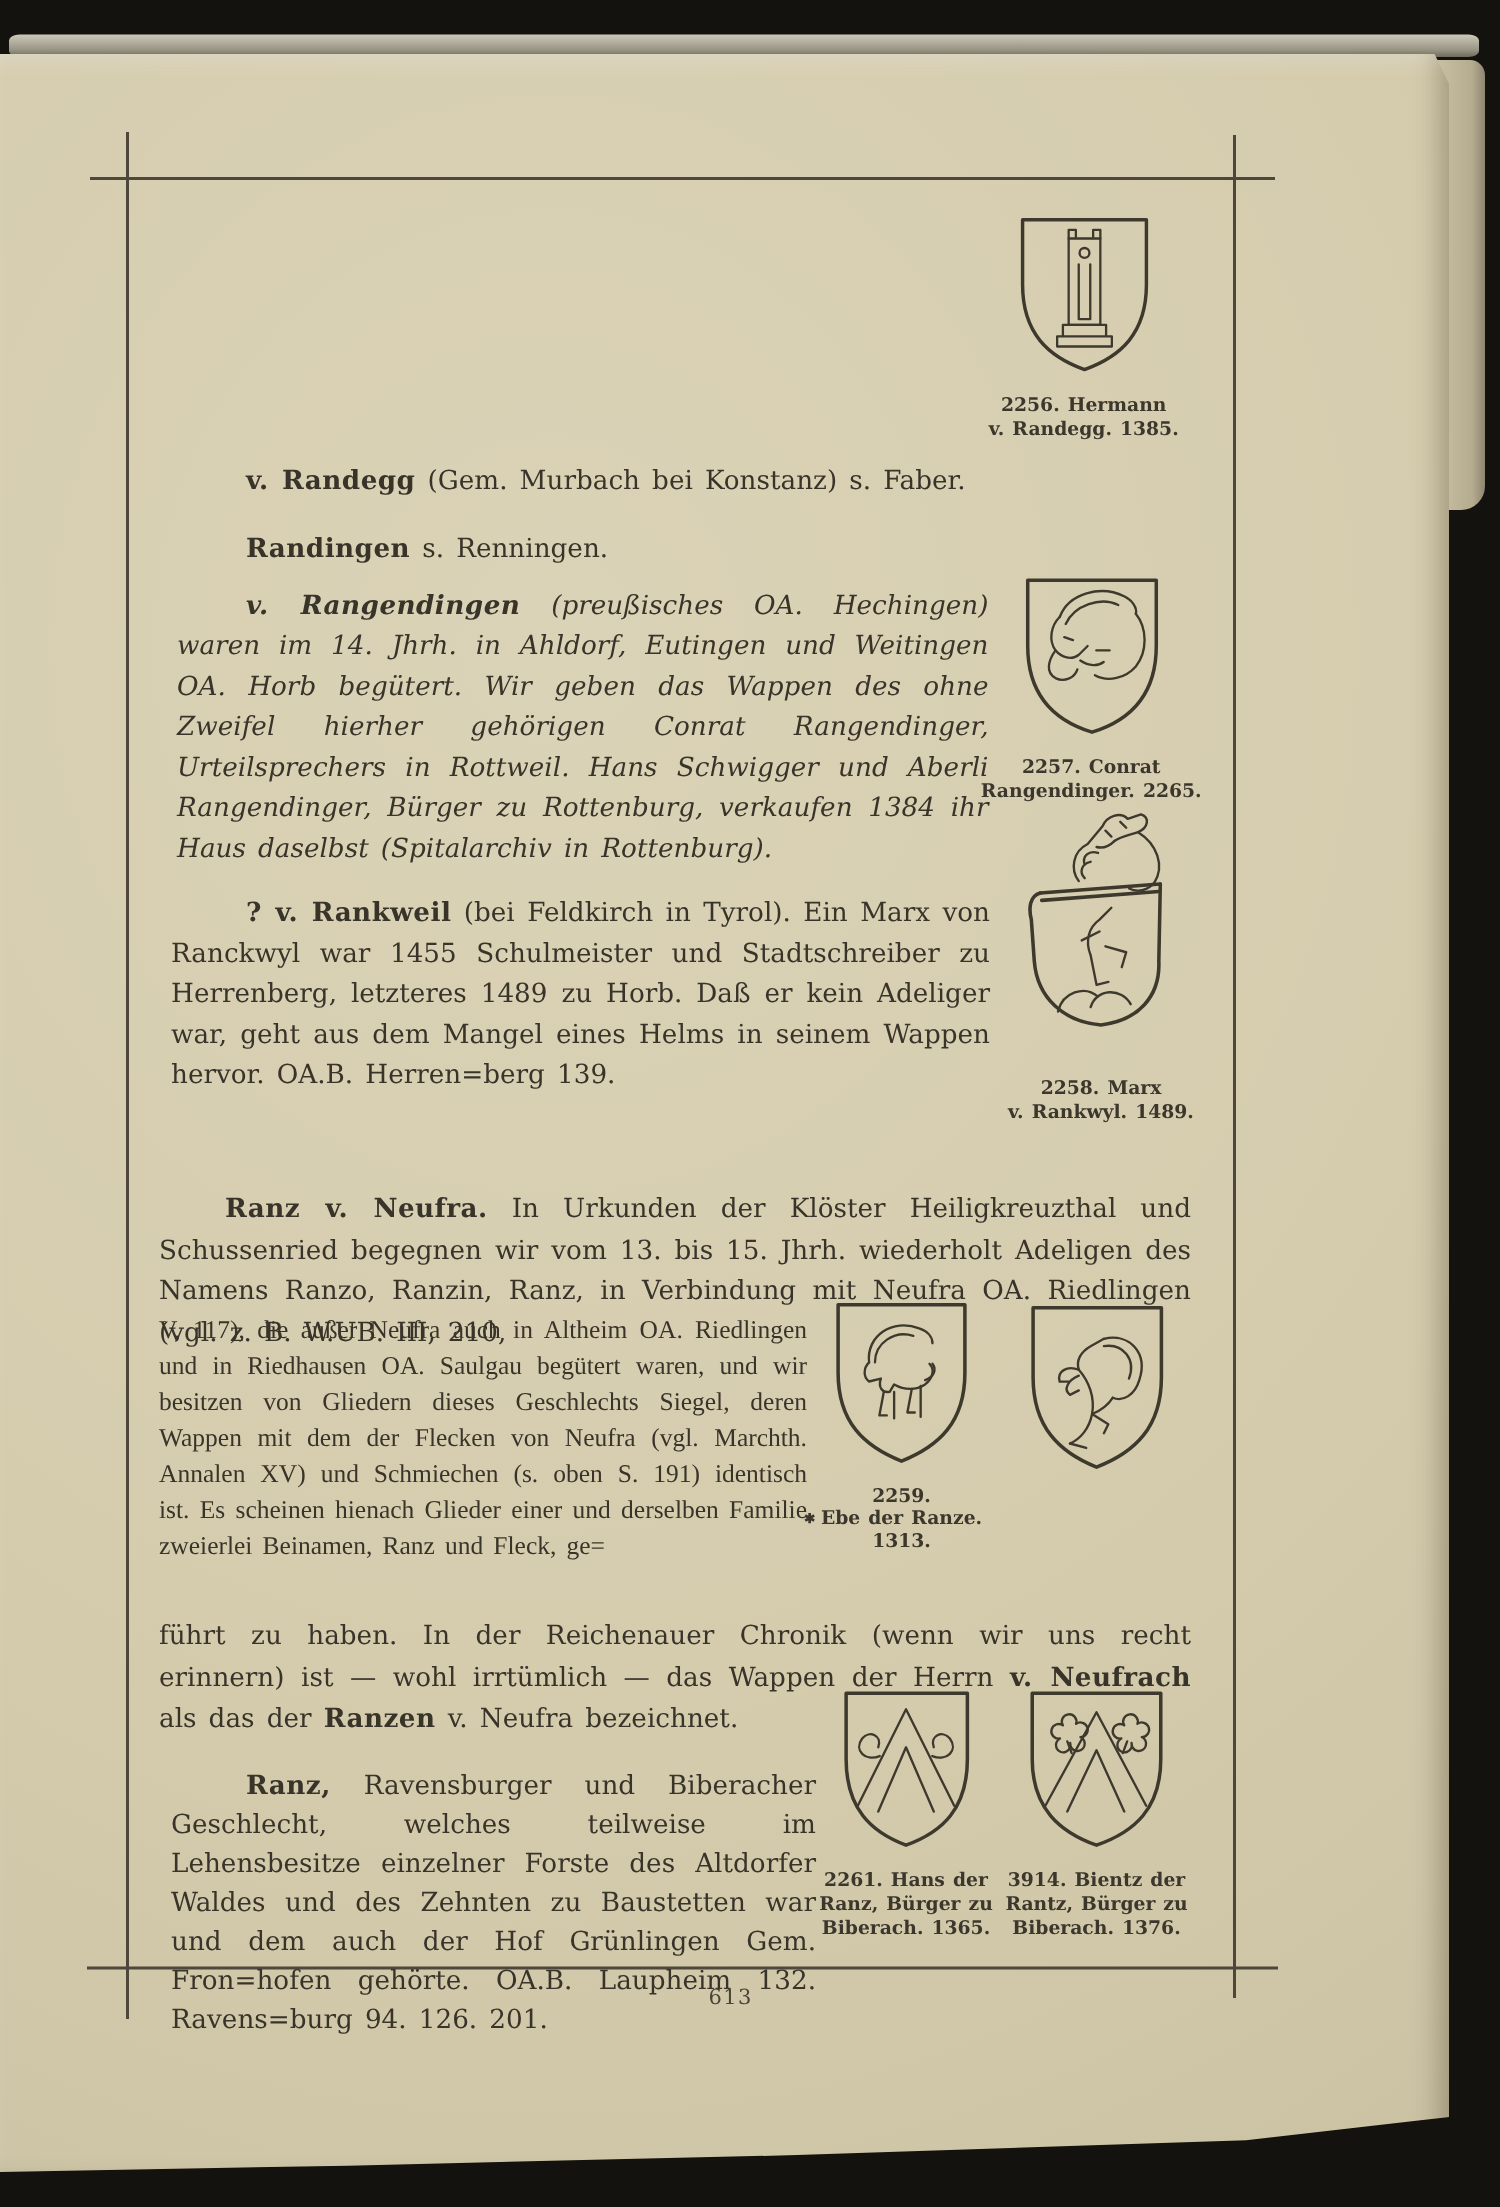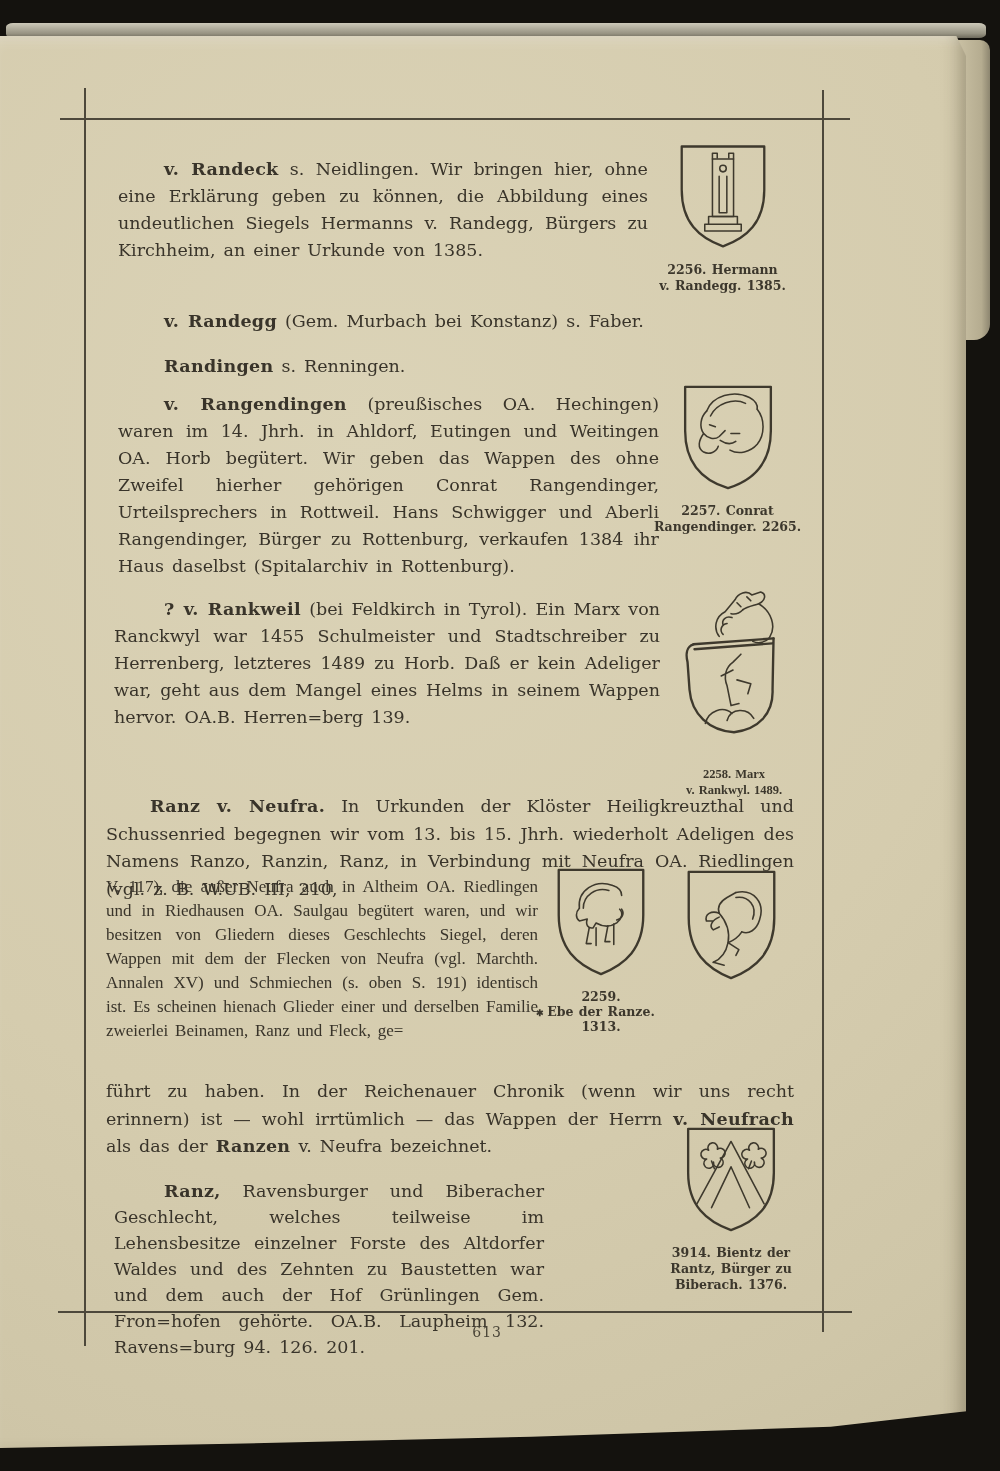--- a/index.html
+++ b/index.html
@@ -34,38 +34,38 @@
 
   .para{
     position:absolute;margin:0;color:#39342a;
     font-size:17.5px;line-height:27px;
     text-align:justify;word-spacing:2.5px;
   }
   .lead{font-weight:bold;letter-spacing:.3px;}
   #p1{left:118px;top:120px;width:530px;text-indent:46px;}
   #p2{left:118px;top:272px;width:540px;text-indent:46px;}
   #p3{left:118px;top:317px;width:540px;text-indent:46px;}
-  #p4{left:118px;top:355px;width:541px;text-indent:46px;}
+  #p4{left:118px;top:355px;width:541px;text-indent:46px;font-style:italic;}
   #p5{left:114px;top:560px;width:546px;text-indent:50px;}
   #p6a{left:106px;top:757px;width:688px;text-indent:44px;line-height:27.5px;}
   #p6b{left:106px;top:839px;width:432px;font-size:17px;line-height:24px;font-family:Liberation Serif, serif;}
   #p6c{left:106px;top:1042px;width:688px;line-height:27.5px;}
   #p7{left:114px;top:1113px;width:430px;text-indent:50px;line-height:26px;margin-top:29px;}
 
   .fig{position:absolute;margin:0;text-align:center;}
   .fig svg{display:inline-block;}
   .fig figcaption{
     margin-top:7px;font-size:12.5px;font-weight:bold;line-height:16px;
     color:#3c372c;word-spacing:1px;position:relative;
   }
   #f4 figcaption,#f5 figcaption{line-height:15px;}
   .star{position:absolute;left:10px;top:17px;font-size:9px;color:#3c372c;}
   #f1{left:645px;top:103px;width:155px;}
   #f2{left:650px;top:344px;width:155px;}
-  #f3{left:655px;top:549px;width:158px;font-family:Liberation Serif, serif;}
+  #f3{left:655px;top:500px;width:158px;}
   #f4{left:526px;top:827px;width:150px;}
   #f5{left:655px;top:829px;width:152px;}
   #f6{left:528px;top:1086px;width:152px;}
   #f7{left:654px;top:1086px;width:154px;}
 
   .stroke{fill:none;stroke:#3e392d;stroke-width:2.4;stroke-linecap:round;stroke-linejoin:round;}
   .thin{stroke-width:1.6;}
 
   .pagenum{
     position:absolute;left:418px;top:1288px;width:84px;text-align:right;
@@ -77,21 +77,20 @@
 
 <div class="top-edge"></div>
 <div class="next-page-edge"></div>
 
 <div class="page">
   <div class="fl fl-top"></div>
   <div class="fl fl-bottom"></div>
   <div class="fl fl-left"></div>
   <div class="fl fl-right"></div>
 
-  <p class="para" id="p1"><span class="lead">v. Randeck</span><span> s. Neidlingen.  Wir bringen hier, ohne eine Erklärung geben zu können, die Abbildung eines undeutlichen Siegels Hermanns v. Randegg, Bürgers zu Kirchheim, an einer Urkunde von 1385.</span></p>
 
   <p class="para" id="p3"><span class="lead">Randingen</span><span> s. Renningen.</span></p>
 
   <p class="para" id="p2"><span class="lead">v. Randegg</span><span> (Gem. Murbach bei Konstanz) s. Faber.</span></p>
 
   <p class="para" id="p4"><span class="lead">v. Rangendingen</span><span> (preußisches OA. Hechingen) waren im 14. Jhrh. in Ahldorf, Eutingen und Weitingen OA. Horb begütert. Wir geben das Wappen des ohne Zweifel hierher gehörigen Conrat Rangendinger, Urteilsprechers in Rottweil.  Hans Schwigger und Aberli Rangendinger, Bürger zu Rottenburg, verkaufen 1384 ihr Haus daselbst (Spitalarchiv in Rottenburg).</span></p>
 
   <p class="para" id="p5"><span class="lead">? v. Rankweil</span><span> (bei Feldkirch in Tyrol).  Ein Marx von Ranckwyl war 1455 Schulmeister und Stadtschreiber zu Herrenberg, letzteres 1489 zu Horb.  Daß er kein Adeliger war, geht aus dem Mangel eines Helms in seinem Wappen hervor.  OA.B. Herren=berg 139.</span></p>
 
   <p class="para" id="p6a"><span class="lead">Ranz v. Neufra.</span><span> In Urkunden der Klöster Heiligkreuzthal und Schussenried begegnen wir vom 13. bis 15. Jhrh. wiederholt Adeligen des Namens Ranzo, Ranzin, Ranz, in Verbindung mit Neufra OA. Riedlingen (vgl. z. B. W.UB. III, 210,</span></p>
@@ -173,20 +172,34 @@
       <path class="stroke" d="M8,7 L95,7 L95,54 C95,88 77,105 51,115 C26,105 8,88 8,54 Z"></path>
       <path class="stroke thin" d="M56,28 C74,24 86,38 80,56 C77,66 69,71 62,68"></path>
       <path class="stroke thin" d="M56,33 C69,31 78,42 73,55"></path>
       <path class="stroke thin" d="M56,28 L47,33 C40,37 37,43 39,49"></path>
       <path class="stroke thin" d="M39,49 C31,46 24,50 26,57 L33,57 M39,53 C32,56 28,62 33,66 L39,63"></path>
       <path class="stroke thin" d="M39,49 C46,57 50,68 48,79 C46,89 40,96 33,99"></path>
       <path class="stroke thin" d="M48,79 L59,86 L56,92 M33,99 L44,102 M62,68 C58,74 53,77 48,79"></path>
     </svg>
   </figure>
 
+  <figure class="fig" id="f6">
+    <svg width="97" height="112" viewBox="0 0 97 115">
+      <path class="stroke" d="M7,7 L90,7 L90,52 C90,86 73,102 48,111 C24,102 7,86 7,52 Z"></path>
+      <path class="stroke thin" d="M15,84 L48,18 L81,84"></path>
+      <path class="stroke thin" d="M29,88 L48,44 L67,88"></path>
+      <path class="stroke thin" d="M30,50 C20,54 12,46 18,38 C23,32 32,36 29,44"></path>
+      <path class="stroke thin" d="M66,50 C76,54 84,46 78,38 C73,32 64,36 67,44"></path>
+    </svg>
+    <figcaption>
+      <div>2261.  Hans der</div>
+      <div>Ranz, Bürger zu</div>
+      <div>Biberach.  1365.</div>
+    </figcaption>
+  </figure>
 
   <figure class="fig" id="f7">
     <svg width="104" height="112" viewBox="0 0 104 115">
       <path class="stroke" d="M8,7 L96,7 L96,52 C96,86 78,102 52,111 C27,102 8,86 8,52 Z"></path>
       <path class="stroke thin" d="M17,84 L52,20 L86,84"></path>
       <path class="stroke thin" d="M32,88 L52,46 L71,88"></path>
       <path class="stroke thin" d="M27,38 a5,5 0 1 1 2,-9 a5,5 0 1 1 9,-1 a5,5 0 1 1 3,9 a5,5 0 1 1 -7,4 a5,5 0 1 1 -7,-3"></path>
       <path class="stroke thin" d="M69,38 a5,5 0 1 1 2,-9 a5,5 0 1 1 9,-1 a5,5 0 1 1 3,9 a5,5 0 1 1 -7,4 a5,5 0 1 1 -7,-3"></path>
       <path class="stroke thin" d="M32,40 L35,48 M73,40 L70,48"></path>
     </svg>

